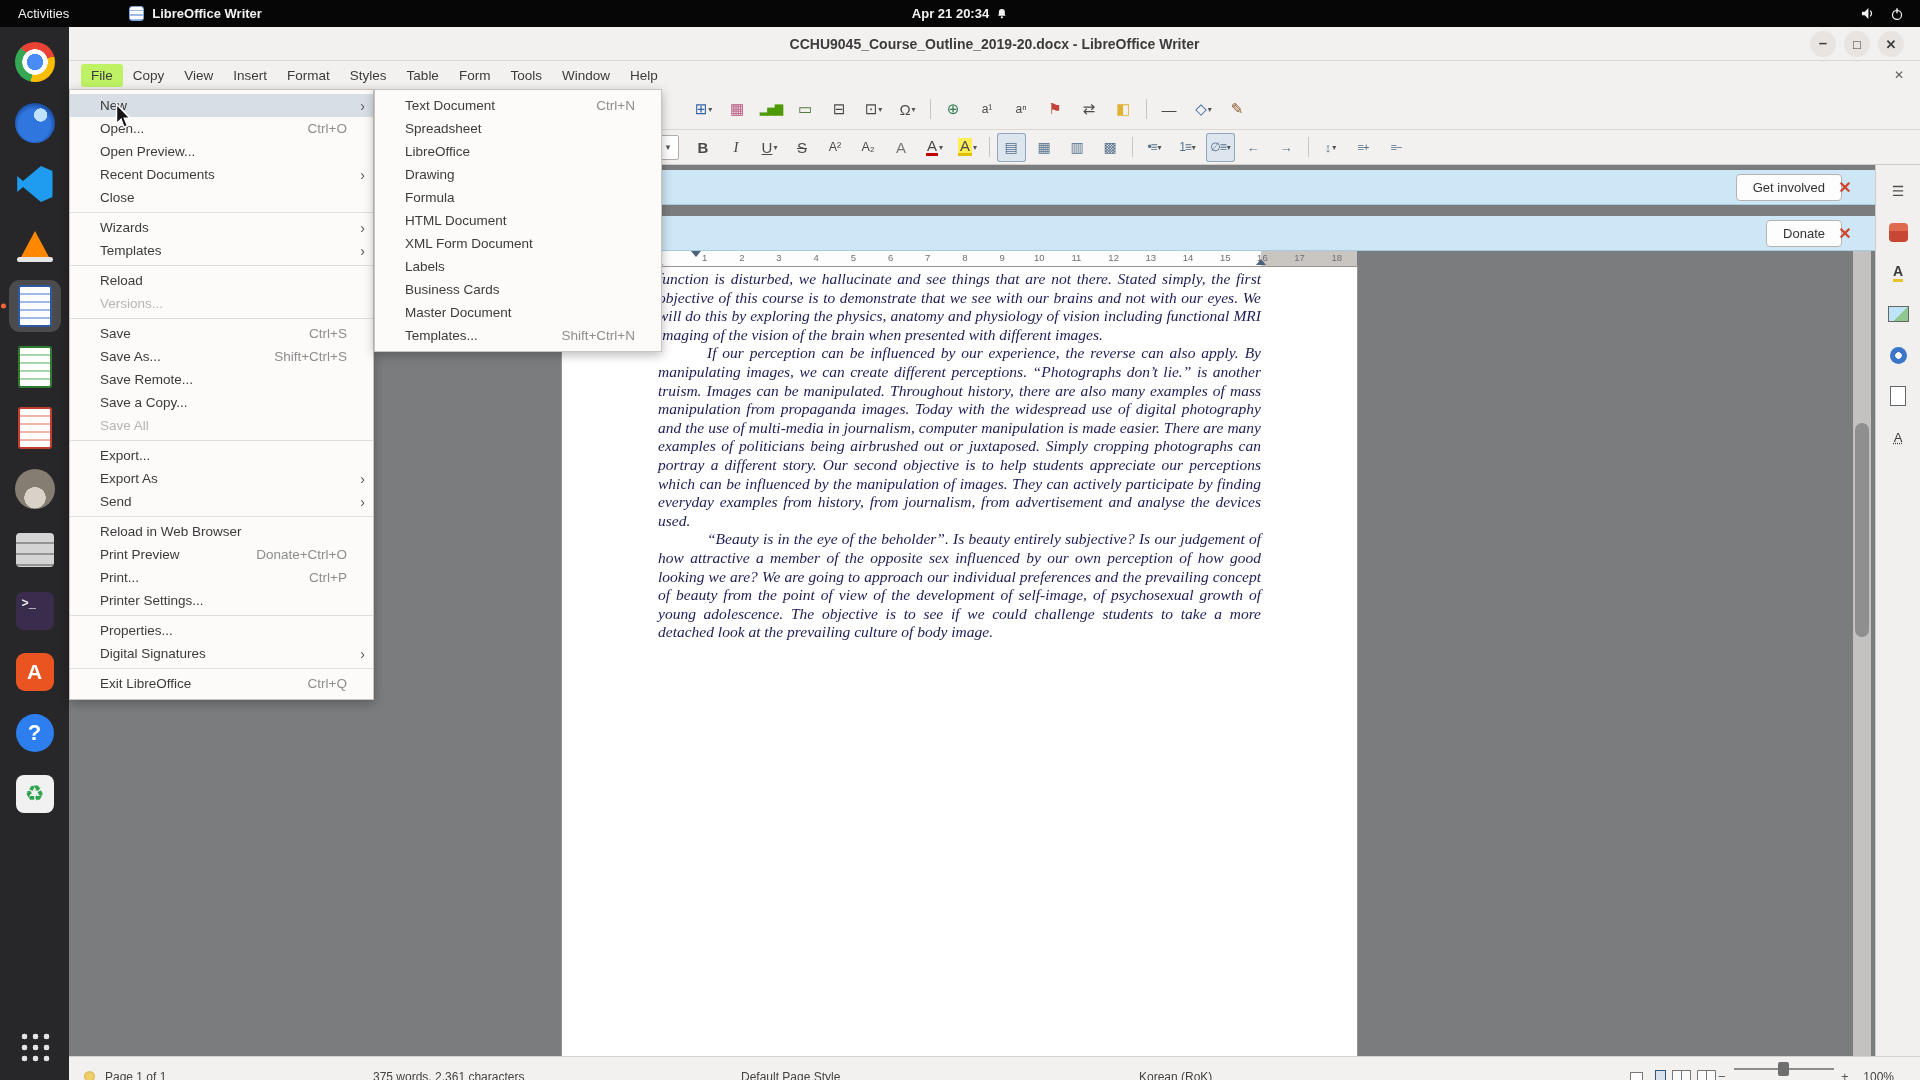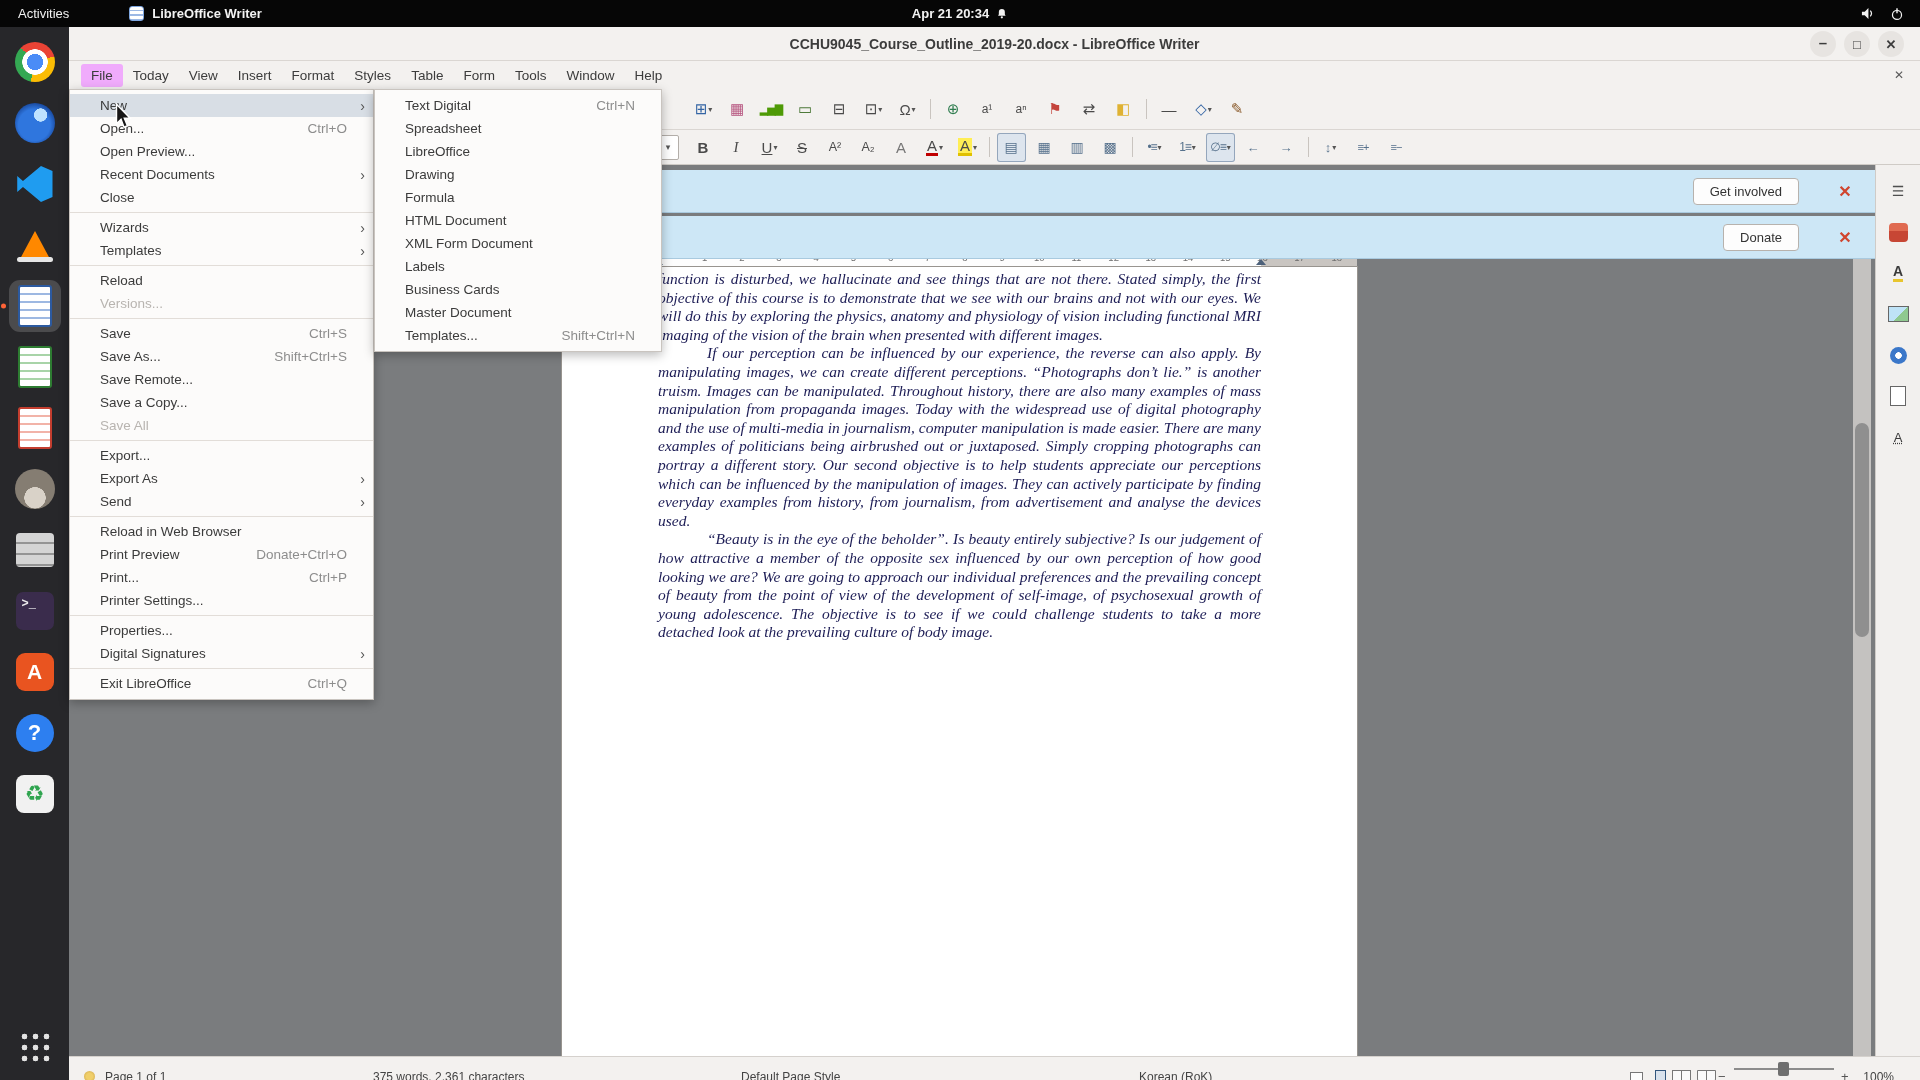--- a/index.html
+++ b/index.html
@@ -45,21 +45,21 @@
   
   .titlebar{position:absolute;left:69px;top:27px;right:0;height:34px;background:#f3f1ef;border-bottom:1px solid #dad6d2;display:flex;align-items:center;justify-content:center;color:#3c3c3c;font-size:14px;font-weight:700;z-index:10}
   .winbtn{position:absolute;top:4px;width:26px;height:26px;border-radius:50%;background:#e7e4e1;display:flex;align-items:center;justify-content:center;color:#3c3c3c}
   .winbtn.min{right:84px}.winbtn.max{right:50px}.winbtn.close{right:16px}
   .winbtn.min::after{content:"–";font-size:15px;margin-top:-4px}
   .winbtn.max::after{content:"□";font-size:13px}
   .winbtn.close::after{content:"✕";font-size:13px}
 
   .menubar{position:absolute;left:69px;top:61px;right:0;height:28px;background:#f3f1ef;display:flex;align-items:center;padding-left:12px;font-size:13.5px;color:#3c3c3c;z-index:10}
   .menu{padding:4px 10px;border-radius:3px}
-  .menu[data-state=active]{background:#f0abfc}
+  .menu[data-state=active]{background:#bef264}
   .doc-close{position:absolute;right:12px;top:5px;width:18px;height:18px;display:flex;align-items:center;justify-content:center;color:#5a5a5a}
   .doc-close::after{content:"✕";font-size:12px}
 
   
   .toolbar1{position:absolute;left:69px;top:89px;right:0;height:41px;background:#f3f1ef;border-bottom:1px solid #dad6d2;display:flex;align-items:center;gap:5px;padding-left:620px;z-index:9}
   .toolbar2{position:absolute;left:69px;top:130px;right:0;height:35px;background:#f3f1ef;border-bottom:1px solid #cfcbc6;display:flex;align-items:center;gap:4px;padding-left:588px;z-index:9}
   .tb{height:29px;min-width:29px;border:none;background:rgba(0,0,0,0);border-radius:3px;display:inline-flex;align-items:center;justify-content:center;gap:1px;color:#4a4a4a;font-size:15px;font-family:"Liberation Sans",sans-serif}
   .tb .dd{font-size:8px;color:#555}
   .tb[data-type=sep]{width:1px;min-width:1px;height:20px;background:#c9c4bf;padding:0;margin:0 3px;border-radius:0}
   .tb[data-state=active]{background:#dde5ee;box-shadow:inset 0 0 0 1px #94a6bc}
@@ -82,21 +82,21 @@
   .tb[data-icon=superscript] .g,.tb[data-icon=subscript] .g{font-size:12.5px}
   .tb[data-icon=clear-format] .g{color:#777}
   .tb[data-icon=font-color] .g{border-bottom:3px solid #c00000;line-height:1.05;padding:0 1px}
   .tb[data-icon=highlight] .g{background:#ffee55;border-bottom:3px solid #e0c000;line-height:1.05;padding:0 2px}
   .tb[data-icon=align-left] .g,.tb[data-icon=align-center] .g,.tb[data-icon=align-right] .g,.tb[data-icon=justify] .g{color:#56718c;font-size:14px}
   .tb[data-icon=ul] .g,.tb[data-icon=ol] .g,.tb[data-icon=no-list] .g{color:#56718c;font-size:12px;letter-spacing:-1px}
   .tb[data-icon=indent-dec] .g,.tb[data-icon=indent-inc] .g,.tb[data-icon=line-spacing] .g{color:#56718c;font-size:13px}
   .tb[data-icon=para-inc] .g,.tb[data-icon=para-dec] .g{color:#56718c;font-size:11px;letter-spacing:-1px}
 
   
-  .infobar{position:absolute;left:69px;width:1806px;height:43px;background:#cde7f6;border-bottom:1px solid #a9cadf;display:flex;align-items:center;justify-content:flex-end;gap:16px;padding-right:76px;z-index:8}
+  .infobar{position:absolute;left:69px;width:1806px;height:35px;background:#cde7f6;border-bottom:1px solid #a9cadf;display:flex;align-items:center;justify-content:flex-end;gap:16px;padding-right:33px;z-index:8}
   .ib-btn{background:#fdfdfd;border:1px solid #b7b2ad;border-radius:4px;padding:5px 16px;font-size:13px;color:#333;font-family:"Liberation Sans",sans-serif}
   .ib-close{position:absolute;right:20px;width:20px;height:20px;display:flex;align-items:center;justify-content:center;color:#d0452e;font-weight:700}
   .ib-close::after{content:"✕";font-size:16px}
 
   
   .ruler{position:absolute;left:562px;top:250px;width:795px;height:16px;background:linear-gradient(90deg,#c9c5c1 0 96px,#fdfdfd 96px 699px,#c9c5c1 699px);z-index:5}
   .ruler-nums{display:flex;margin-left:124px}
   .ruler-nums span{width:37.2px;text-align:center;font-size:9.5px;color:#6f6f6f;line-height:16px;flex:0 0 auto}
   .rmark{position:absolute;width:0;height:0;border-left:5px solid rgba(0,0,0,0);border-right:5px solid rgba(0,0,0,0)}
   .rmark.first{left:129px;top:1px;border-top:6px solid #4d617a}
@@ -240,21 +240,21 @@
   <span>CCHU9045_Course_Outline_2019-20.docx - LibreOffice Writer</span>
   <span class="winbtn min"></span>
   <span class="winbtn max"></span>
   <span class="winbtn close"></span>
 </div>
 
 <div class="menubar">
 
     <span class="menu" data-state="active"><span>File</span></span>
 
-    <span class="menu"><span>Today</span></span>
+    <span class="menu"><span>Copy</span></span>
 
     <span class="menu"><span>View</span></span>
 
     <span class="menu"><span>Insert</span></span>
 
     <span class="menu"><span>Format</span></span>
 
     <span class="menu"><span>Styles</span></span>
 
     <span class="menu"><span>Table</span></span>
@@ -765,21 +765,21 @@
     <div class="mi">
       <span class="mi-label">Exit LibreOffice</span>
       <span class="mi-shortcut">Ctrl+Q</span>
       <span class="mi-arrow"></span>
     </div>
   </div>
 
 <div class="menu-popup" id="new-submenu">
 
     <div class="mi">
-      <span class="mi-label">Text Digital</span>
+      <span class="mi-label">Text Document</span>
       <span class="mi-shortcut">Ctrl+N</span>
       <span class="mi-arrow"></span>
     </div>
 
     <div class="mi">
       <span class="mi-label">Spreadsheet</span>
       <span class="mi-shortcut"></span>
       <span class="mi-arrow"></span>
     </div>
 

